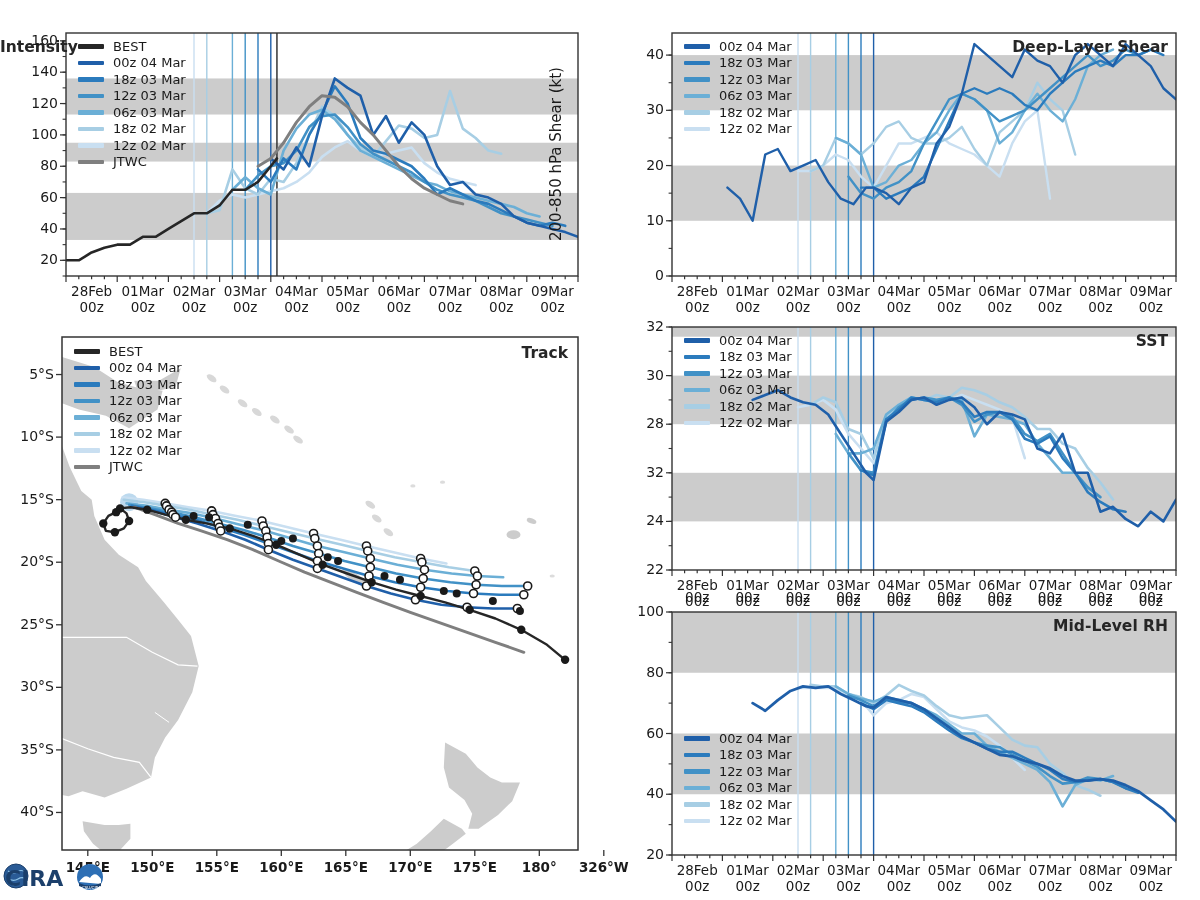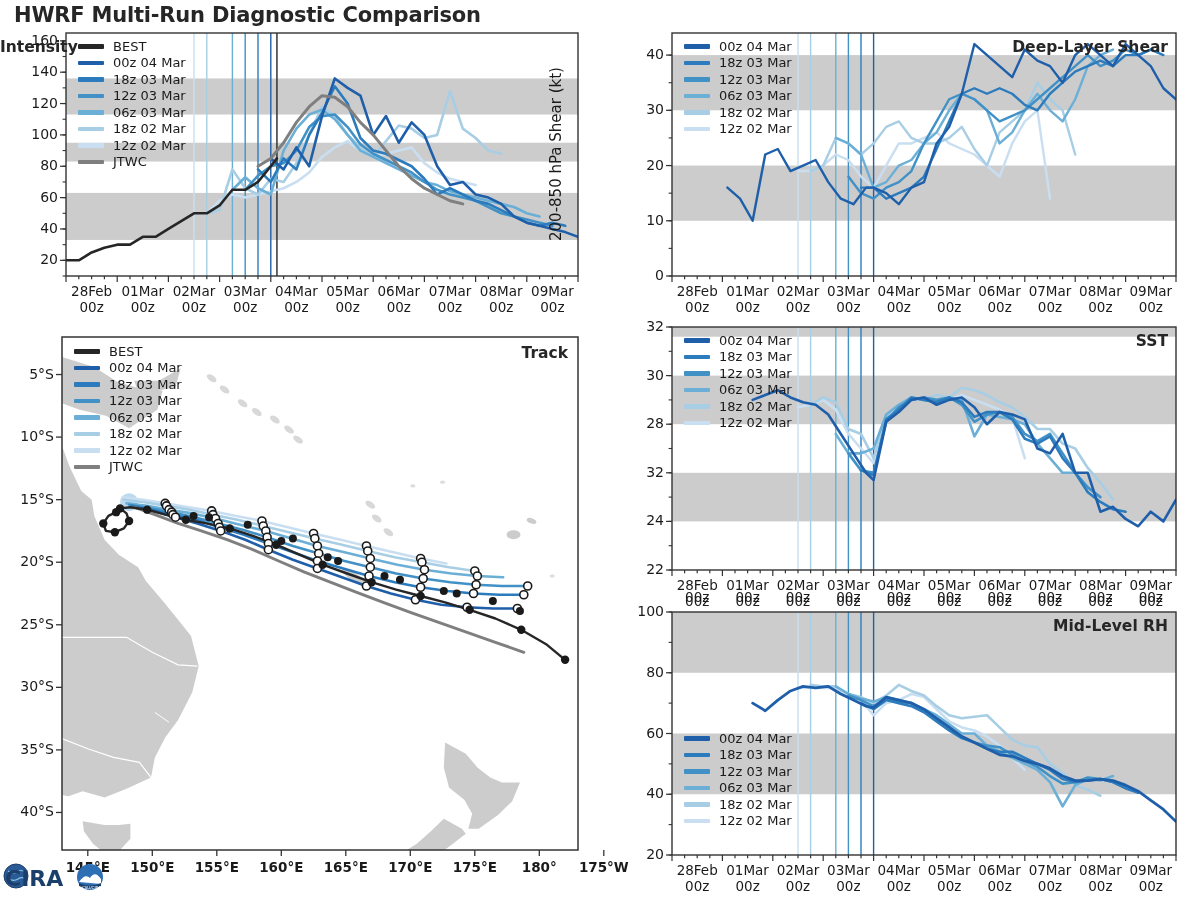--- a/index.html
+++ b/index.html
@@ -41,21 +41,20 @@
   .legend .sw { width: 26px; height: 4.5px; border-radius: 1px; margin-right: 9px; }
   .legend .lb { font-size: 13px; color: #1a1a1a; white-space: nowrap; }
 
   #cira-logo { position: absolute; left: 2px; top: 856px; width: 104px; height: 42px; }
 </style>
 </head>
 <body>
 
 <div id="root">
 
-  <div class="hdr-title" id="main-title">HWRF Multi-Run Diagnostic Comparison</div>
 
   <div id="panels">
       <svg width="1200" height="900" style="position:absolute;left:0;top:0;pointer-events:none">
         <g>
           <defs>
             <clipPath id="clip-intensity">
               <rect x="66" y="33" width="512" height="243"></rect>
             </clipPath>
           </defs>
           <g clip-path="url(#clip-intensity)">
@@ -858,21 +857,21 @@
       </svg>
       <div class="ptitle" style="left: 0px; top: 344px; width: 568px; text-align: right;">Track</div>
       <div class="tick" style="left: 51.8px; top: 860px; width: 72px; font-weight: 600;">145°E</div>
       <div class="tick" style="left: 116.3px; top: 860px; width: 72px; font-weight: 600;">150°E</div>
       <div class="tick" style="left: 180.8px; top: 860px; width: 72px; font-weight: 600;">155°E</div>
       <div class="tick" style="left: 245.3px; top: 860px; width: 72px; font-weight: 600;">160°E</div>
       <div class="tick" style="left: 309.8px; top: 860px; width: 72px; font-weight: 600;">165°E</div>
       <div class="tick" style="left: 374.3px; top: 860px; width: 72px; font-weight: 700;">170°E</div>
       <div class="tick" style="left: 438.8px; top: 860px; width: 72px; font-weight: 600;">175°E</div>
       <div class="tick" style="left: 503.3px; top: 860px; width: 72px; font-weight: 600;">180°</div>
-      <div class="tick" style="left: 567.8px; top: 860px; width: 72px; font-weight: 600;">175°W</div>
+      <div class="tick" style="left: 567.8px; top: 860px; width: 72px; font-weight: 600;">326°W</div>
       <div class="ytick" style="left: -2px; top: 365.537px; width: 56px;">5°S</div>
       <div class="ytick" style="left: -2px; top: 428.098px; width: 56px;">10°S</div>
       <div class="ytick" style="left: -2px; top: 490.659px; width: 56px;">15°S</div>
       <div class="ytick" style="left: -2px; top: 553.22px; width: 56px;">20°S</div>
       <div class="ytick" style="left: -2px; top: 615.78px; width: 56px;">25°S</div>
       <div class="ytick" style="left: -2px; top: 678.341px; width: 56px;">30°S</div>
       <div class="ytick" style="left: -2px; top: 740.902px; width: 56px;">35°S</div>
       <div class="ytick" style="left: -2px; top: 803.463px; width: 56px;">40°S</div>
       <div class="legend" style="left: 74px; top: 343px;">
         <div class="row">

